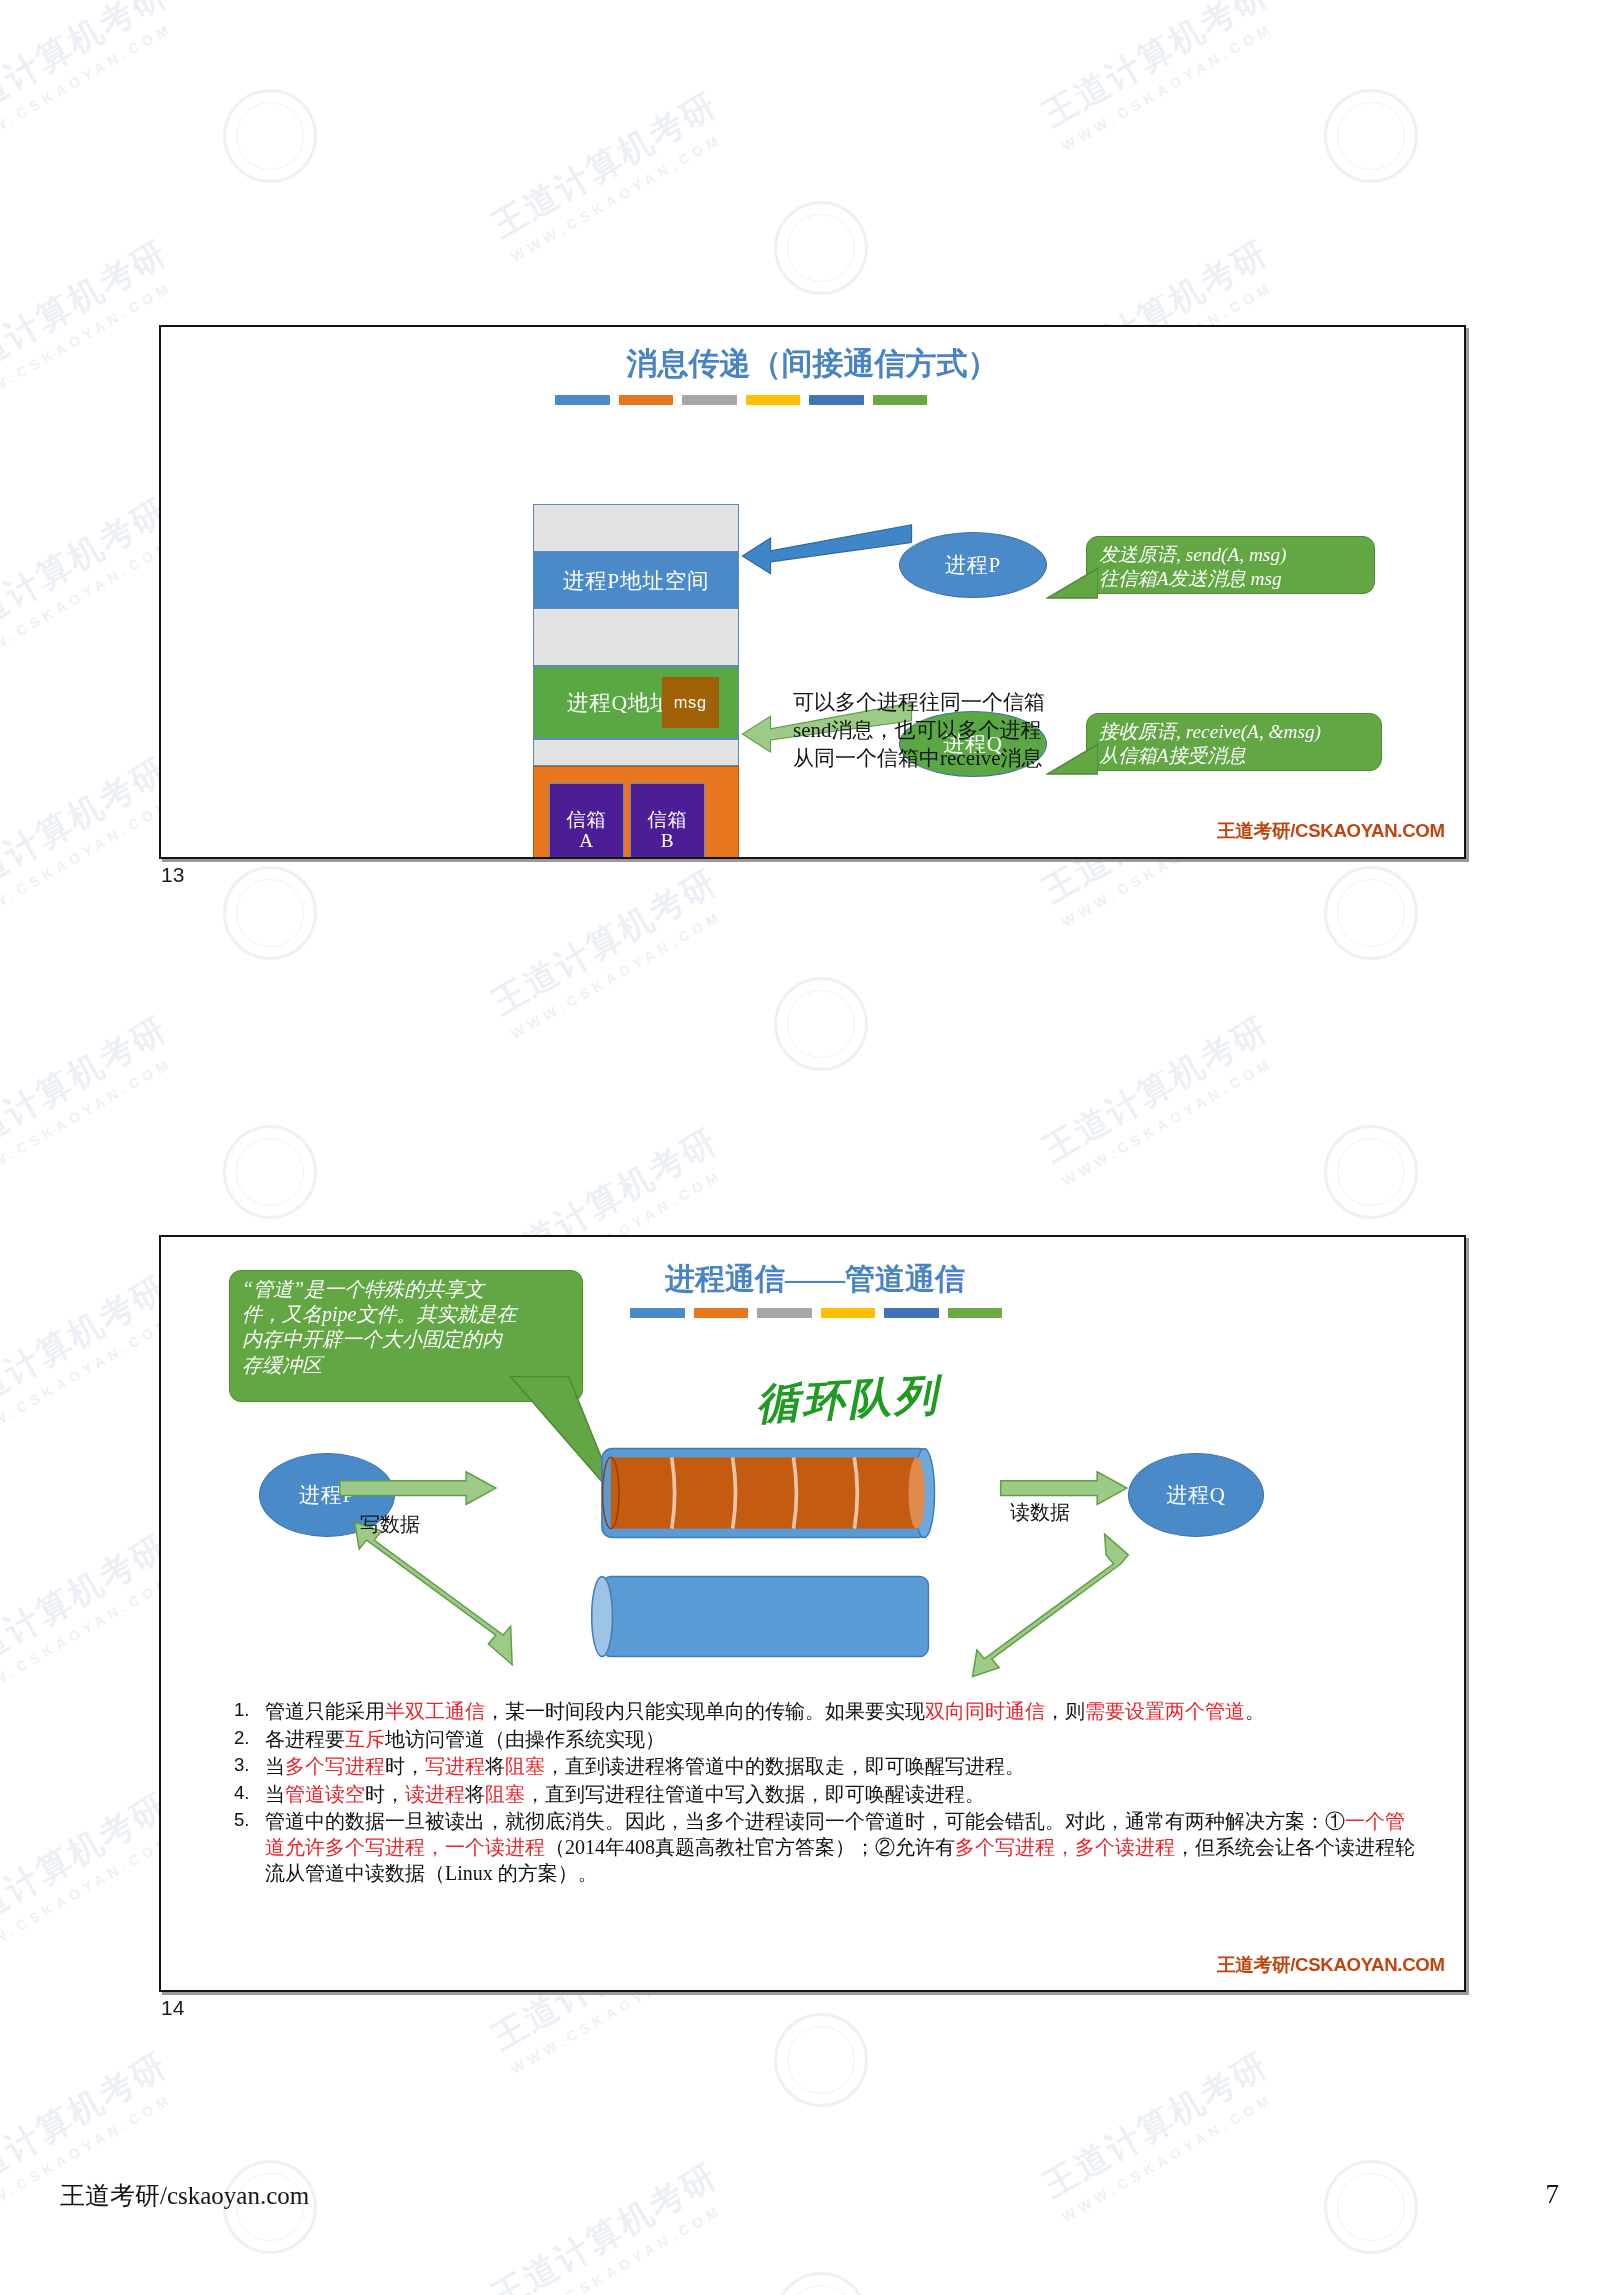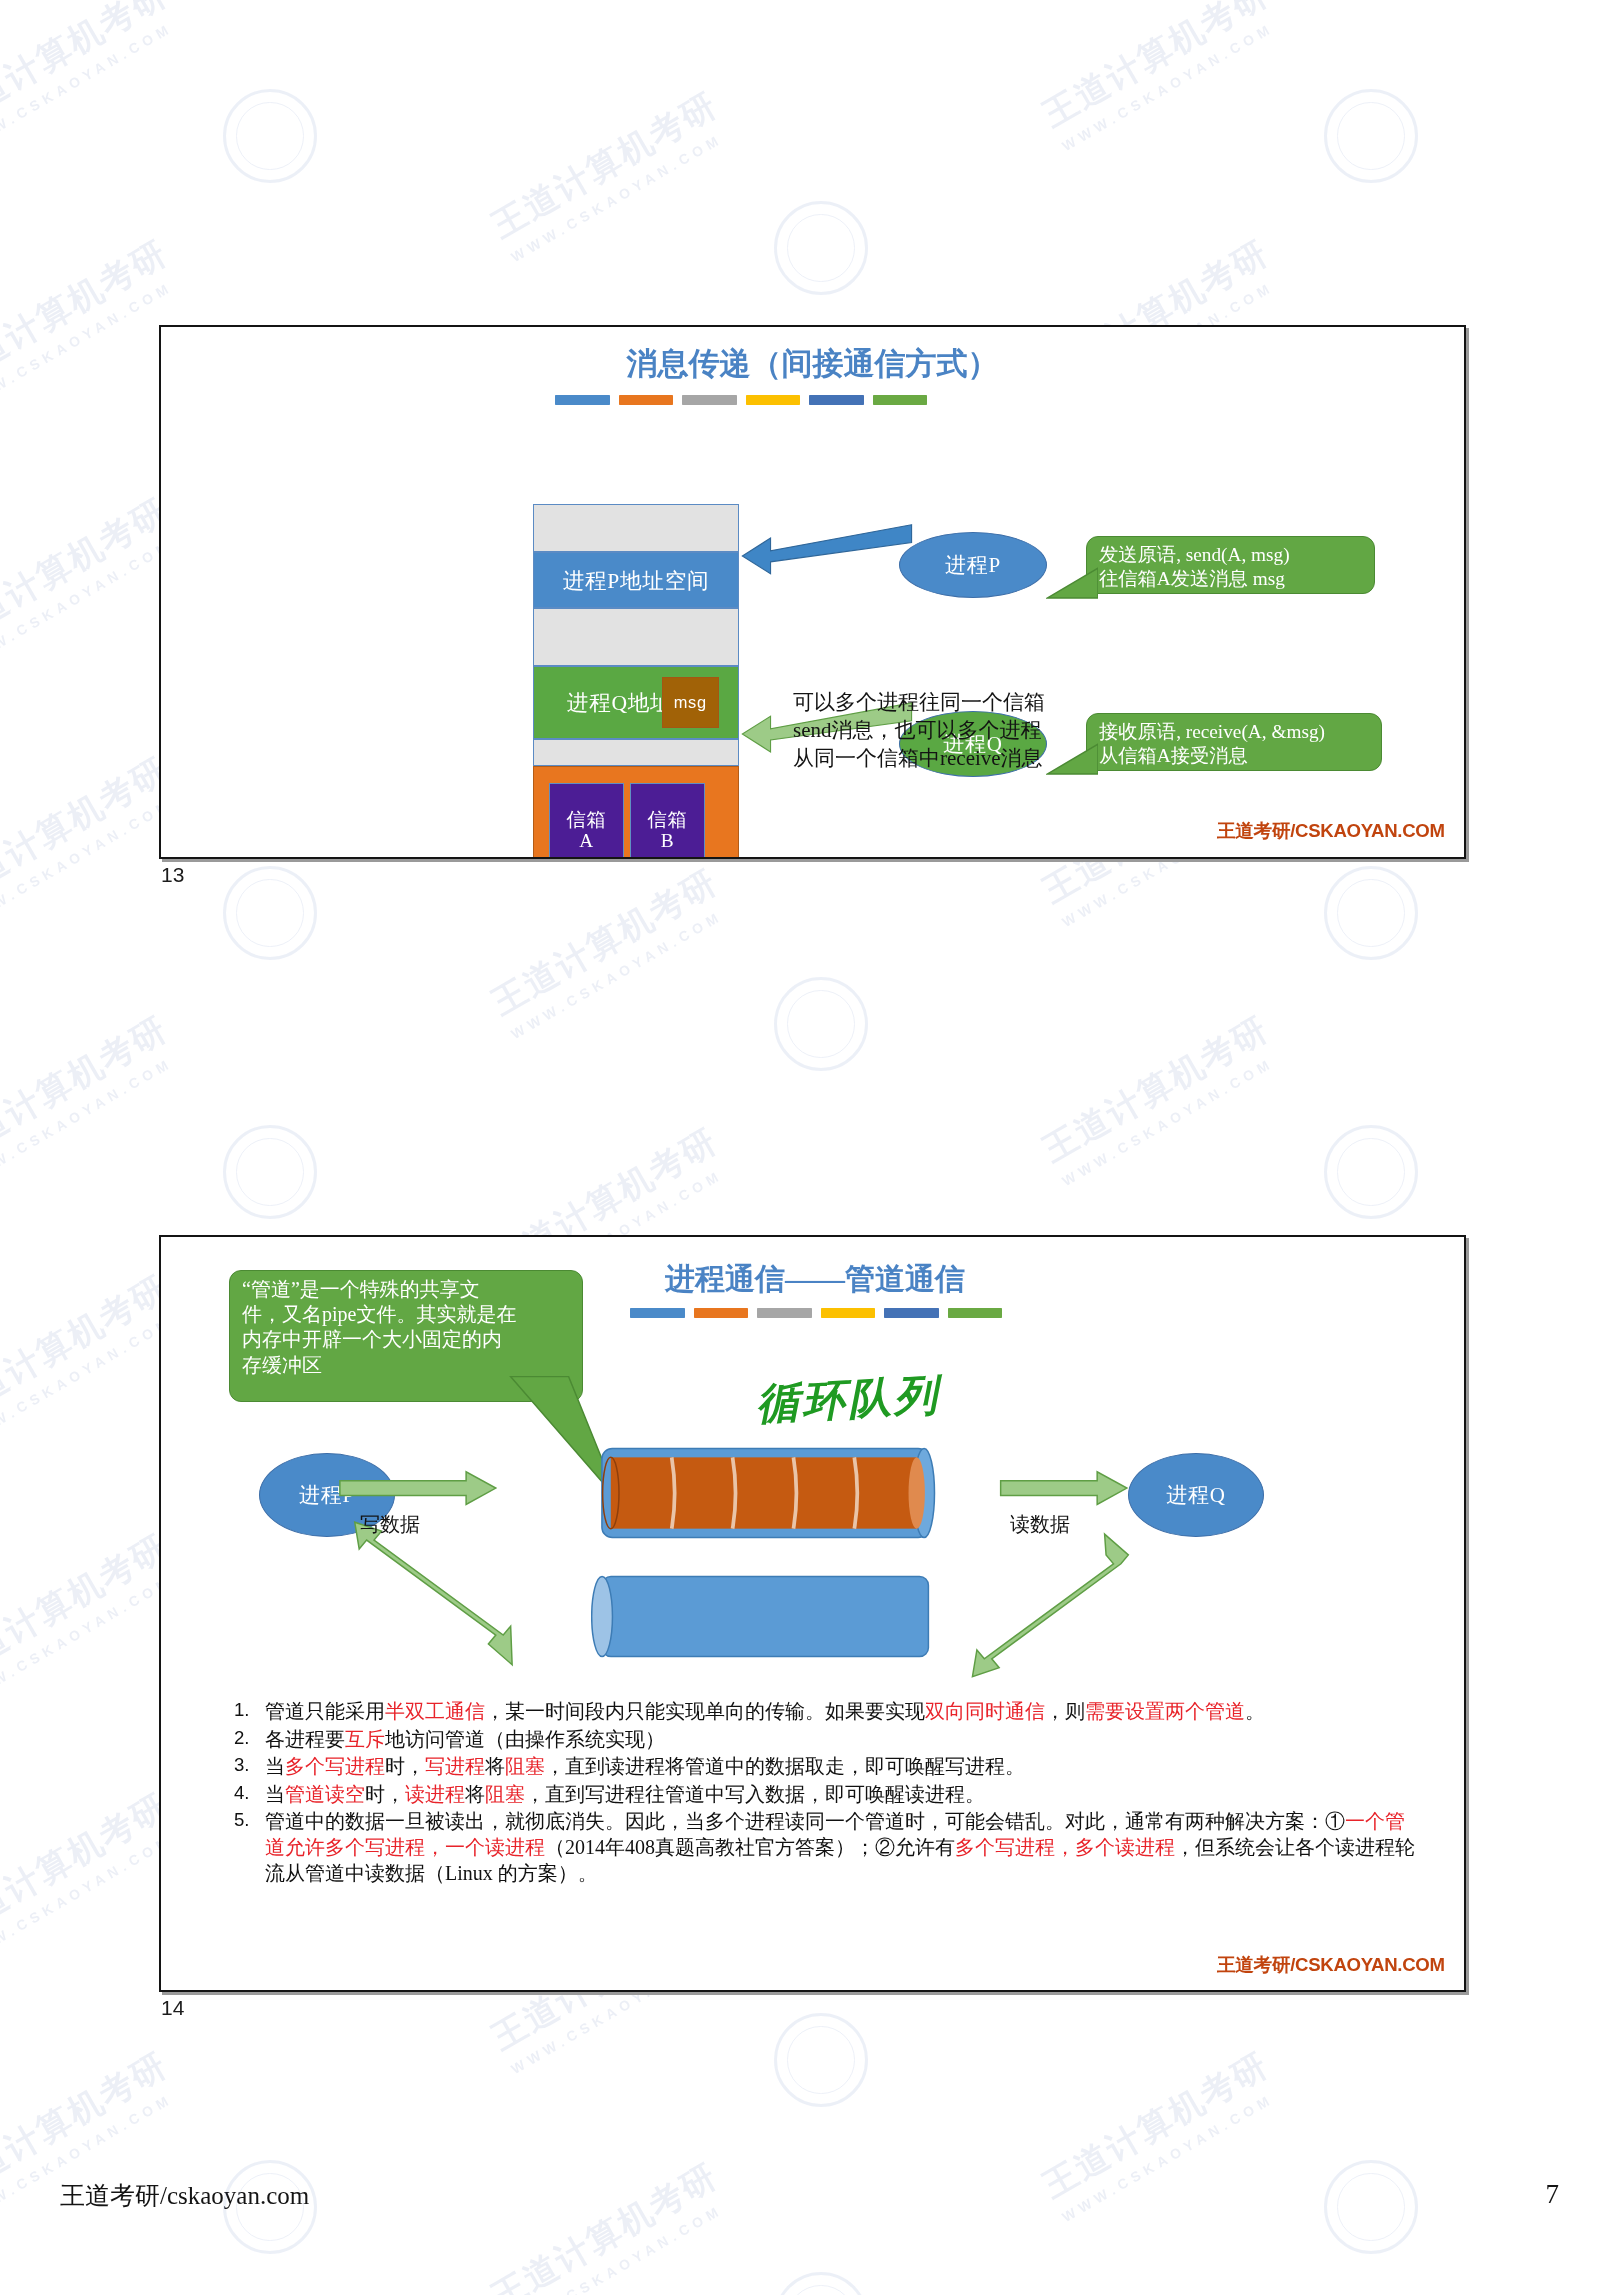--- a/index.html
+++ b/index.html
@@ -143,20 +143,21 @@
   .callout {
     position: absolute;
     background: #62a744;
     border: 1.5px solid #4b8a33;
     border-radius: 12px;
     color: #ffffff;
     padding: 6px 12px;
     font-size: 19.3px;
     line-height: 1.22;
     box-sizing: border-box;
+    font-style: italic;
   }
 
   
   .plain-text {
     position: absolute;
     color: #131313;
     font-size: 21px;
     line-height: 1.34;
   }
   .brandline {
@@ -388,21 +389,21 @@
     <polygon points="120,48 290,48 290,36 330,58 290,80 290,68 120,68" fill="#9dcb87" stroke="#5f9e45" stroke-width="2"></polygon>
 
     <polygon points="1010,48 1140,48 1140,36 1180,58 1140,80 1140,68 1010,68" fill="#9dcb87" stroke="#5f9e45" stroke-width="2"></polygon>
 
     <polygon points="352,296 320,268 330,256 156,128 146,140 140,104 176,116 166,128 340,256 350,244" fill="#9dcb87" stroke="#5f9e45" stroke-width="2"></polygon>
 
     <polygon points="1150,120 1182,148 1172,160 998,288 1008,300 972,312 978,276 988,288 1162,160 1152,148" fill="#9dcb87" stroke="#5f9e45" stroke-width="2"></polygon>
   </svg>
 
   <div class="arrow-label" style="left:199px; top:274px;">写数据</div>
-  <div class="arrow-label" style="left:849px; top:274px;">读数据</div>
+  <div class="arrow-label" style="left:849px; top:262px;">读数据</div>
 
   <div class="numlist" style="left:73px; top:461px; width:1190px;">
       <div class="li">
         <div class="num">1.</div>
         <div class="body"><span>管道只能采用</span><span class="r">半双工通信</span><span>，某一时间段内只能实现单向的传输。如果要实现</span><span class="r">双向同时通信</span><span>，则</span><span class="r">需要设置两个管道</span><span>。</span></div>
       </div>
       <div class="li">
         <div class="num">2.</div>
         <div class="body"><span>各进程要</span><span class="r">互斥</span><span>地访问管道（由操作系统实现）</span></div>
       </div>

